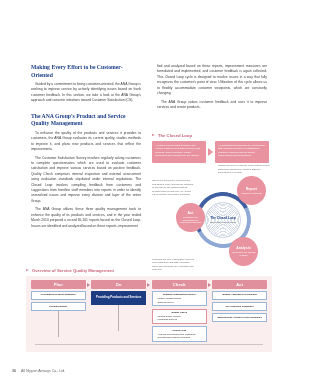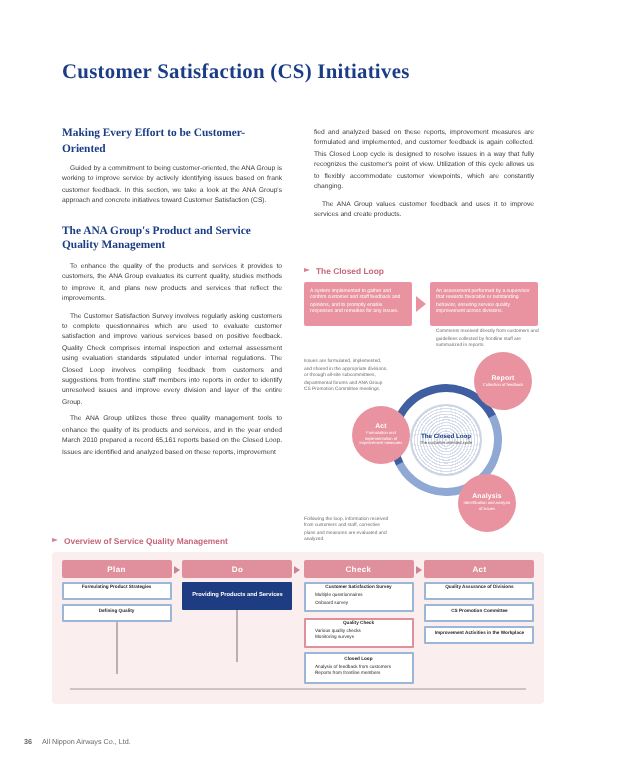--- a/index.html
+++ b/index.html
@@ -181,21 +181,20 @@
     display: flex; align-items: baseline; gap: 5px;
   }
   .footer .pg { font-size: 3.6px; color: #6b6b6b; font-weight: bold; }
   .footer .cm { font-size: 3.6px; color: #6b6b6b; }
 </style>
 </head>
 <body>
 
 <div class="page">
 
-  <h1 class="page-title">Customer Satisfaction (CS) Initiatives</h1>
 
   <div class="col col-left">
     <div class="sub-head">Making Every Effort to be Customer-Oriented</div>
     <p class="body">Guided by a commitment to being customer-oriented, the ANA Group is working to improve service by actively identifying issues based on frank customer feedback. In this section, we take a look at the ANA Group's approach and concrete initiatives toward Customer Satisfaction (CS).</p>
 
     <div class="sub-head spaced">The ANA Group's Product and Service Quality Management</div>
     <p class="body">To enhance the quality of the products and services it provides to customers, the ANA Group evaluates its current quality, studies methods to improve it, and plans new products and services that reflect the improvements.</p>
     <p class="body">The Customer Satisfaction Survey involves regularly asking customers to complete questionnaires which are used to evaluate customer satisfaction and improve various services based on positive feedback. Quality Check comprises internal inspection and external assessment using evaluation standards stipulated under internal regulations. The Closed Loop involves compiling feedback from customers and suggestions from frontline staff members into reports in order to identify unresolved issues and improve every division and layer of the entire Group.</p>
     <p class="body">The ANA Group utilizes these three quality management tools to enhance the quality of its products and services, and in the year ended March 2010 prepared a record 65,161 reports based on the Closed Loop. Issues are identified and analyzed based on these reports, improvement</p>
   </div>

